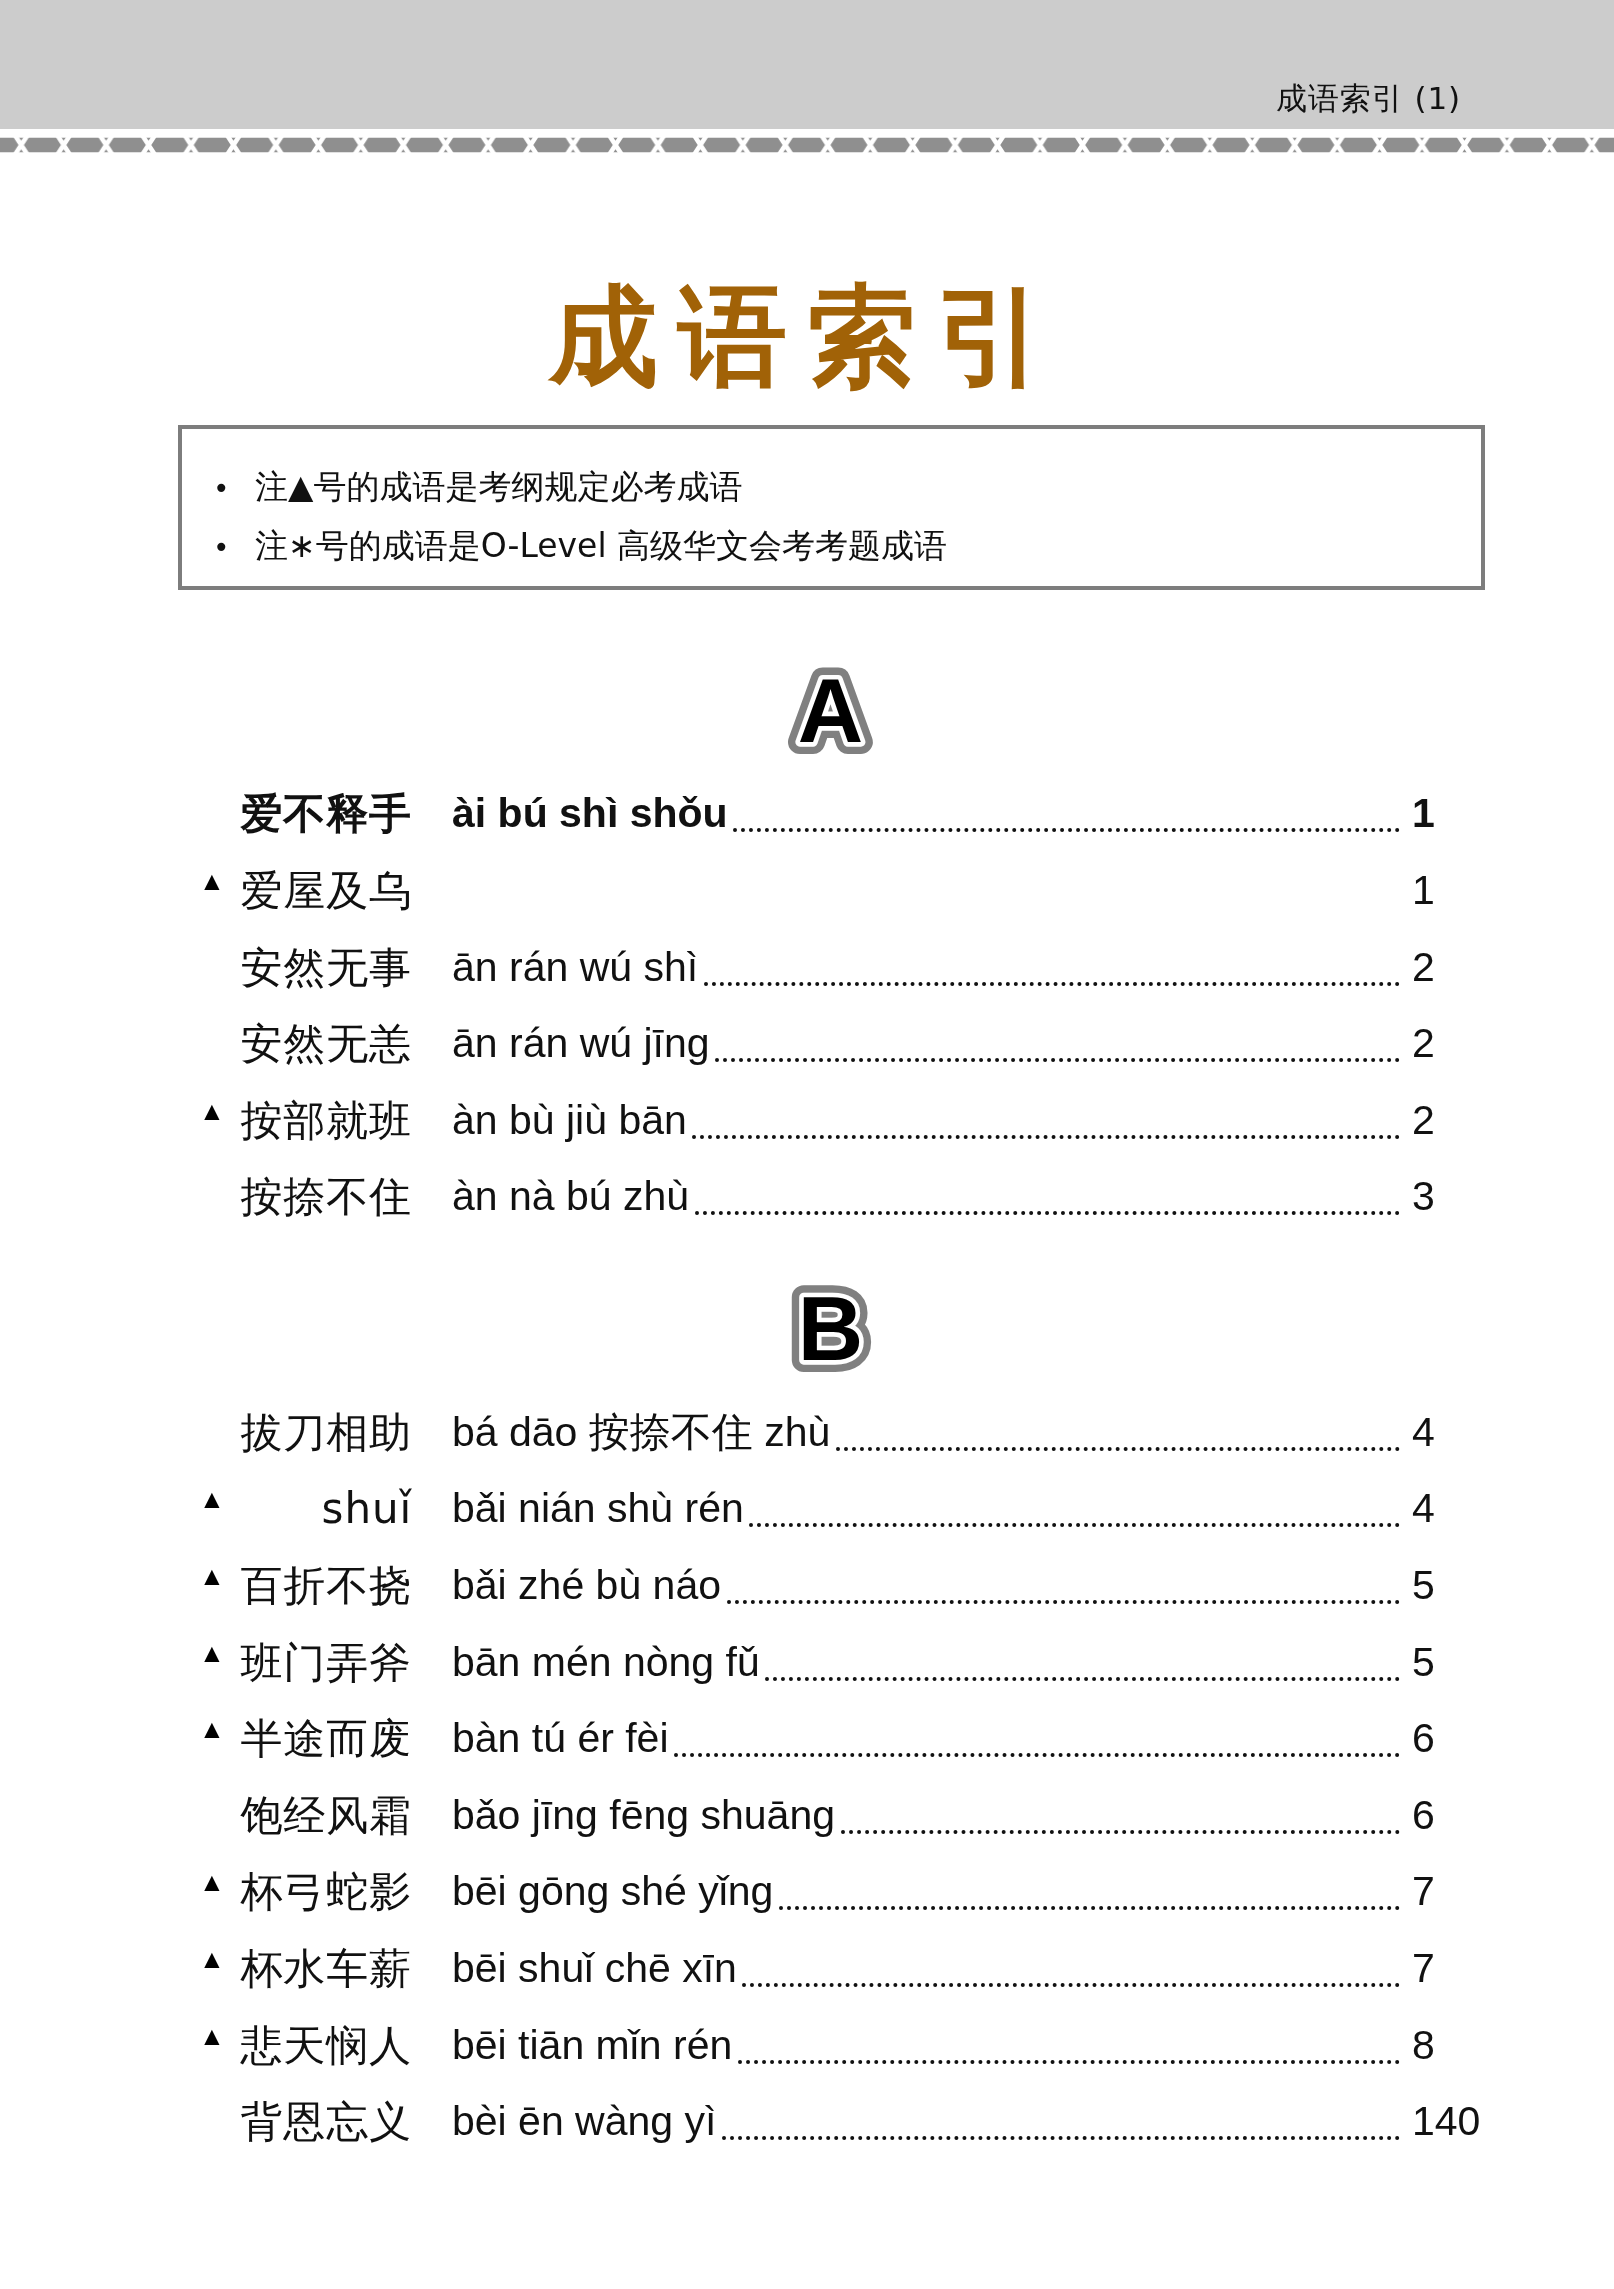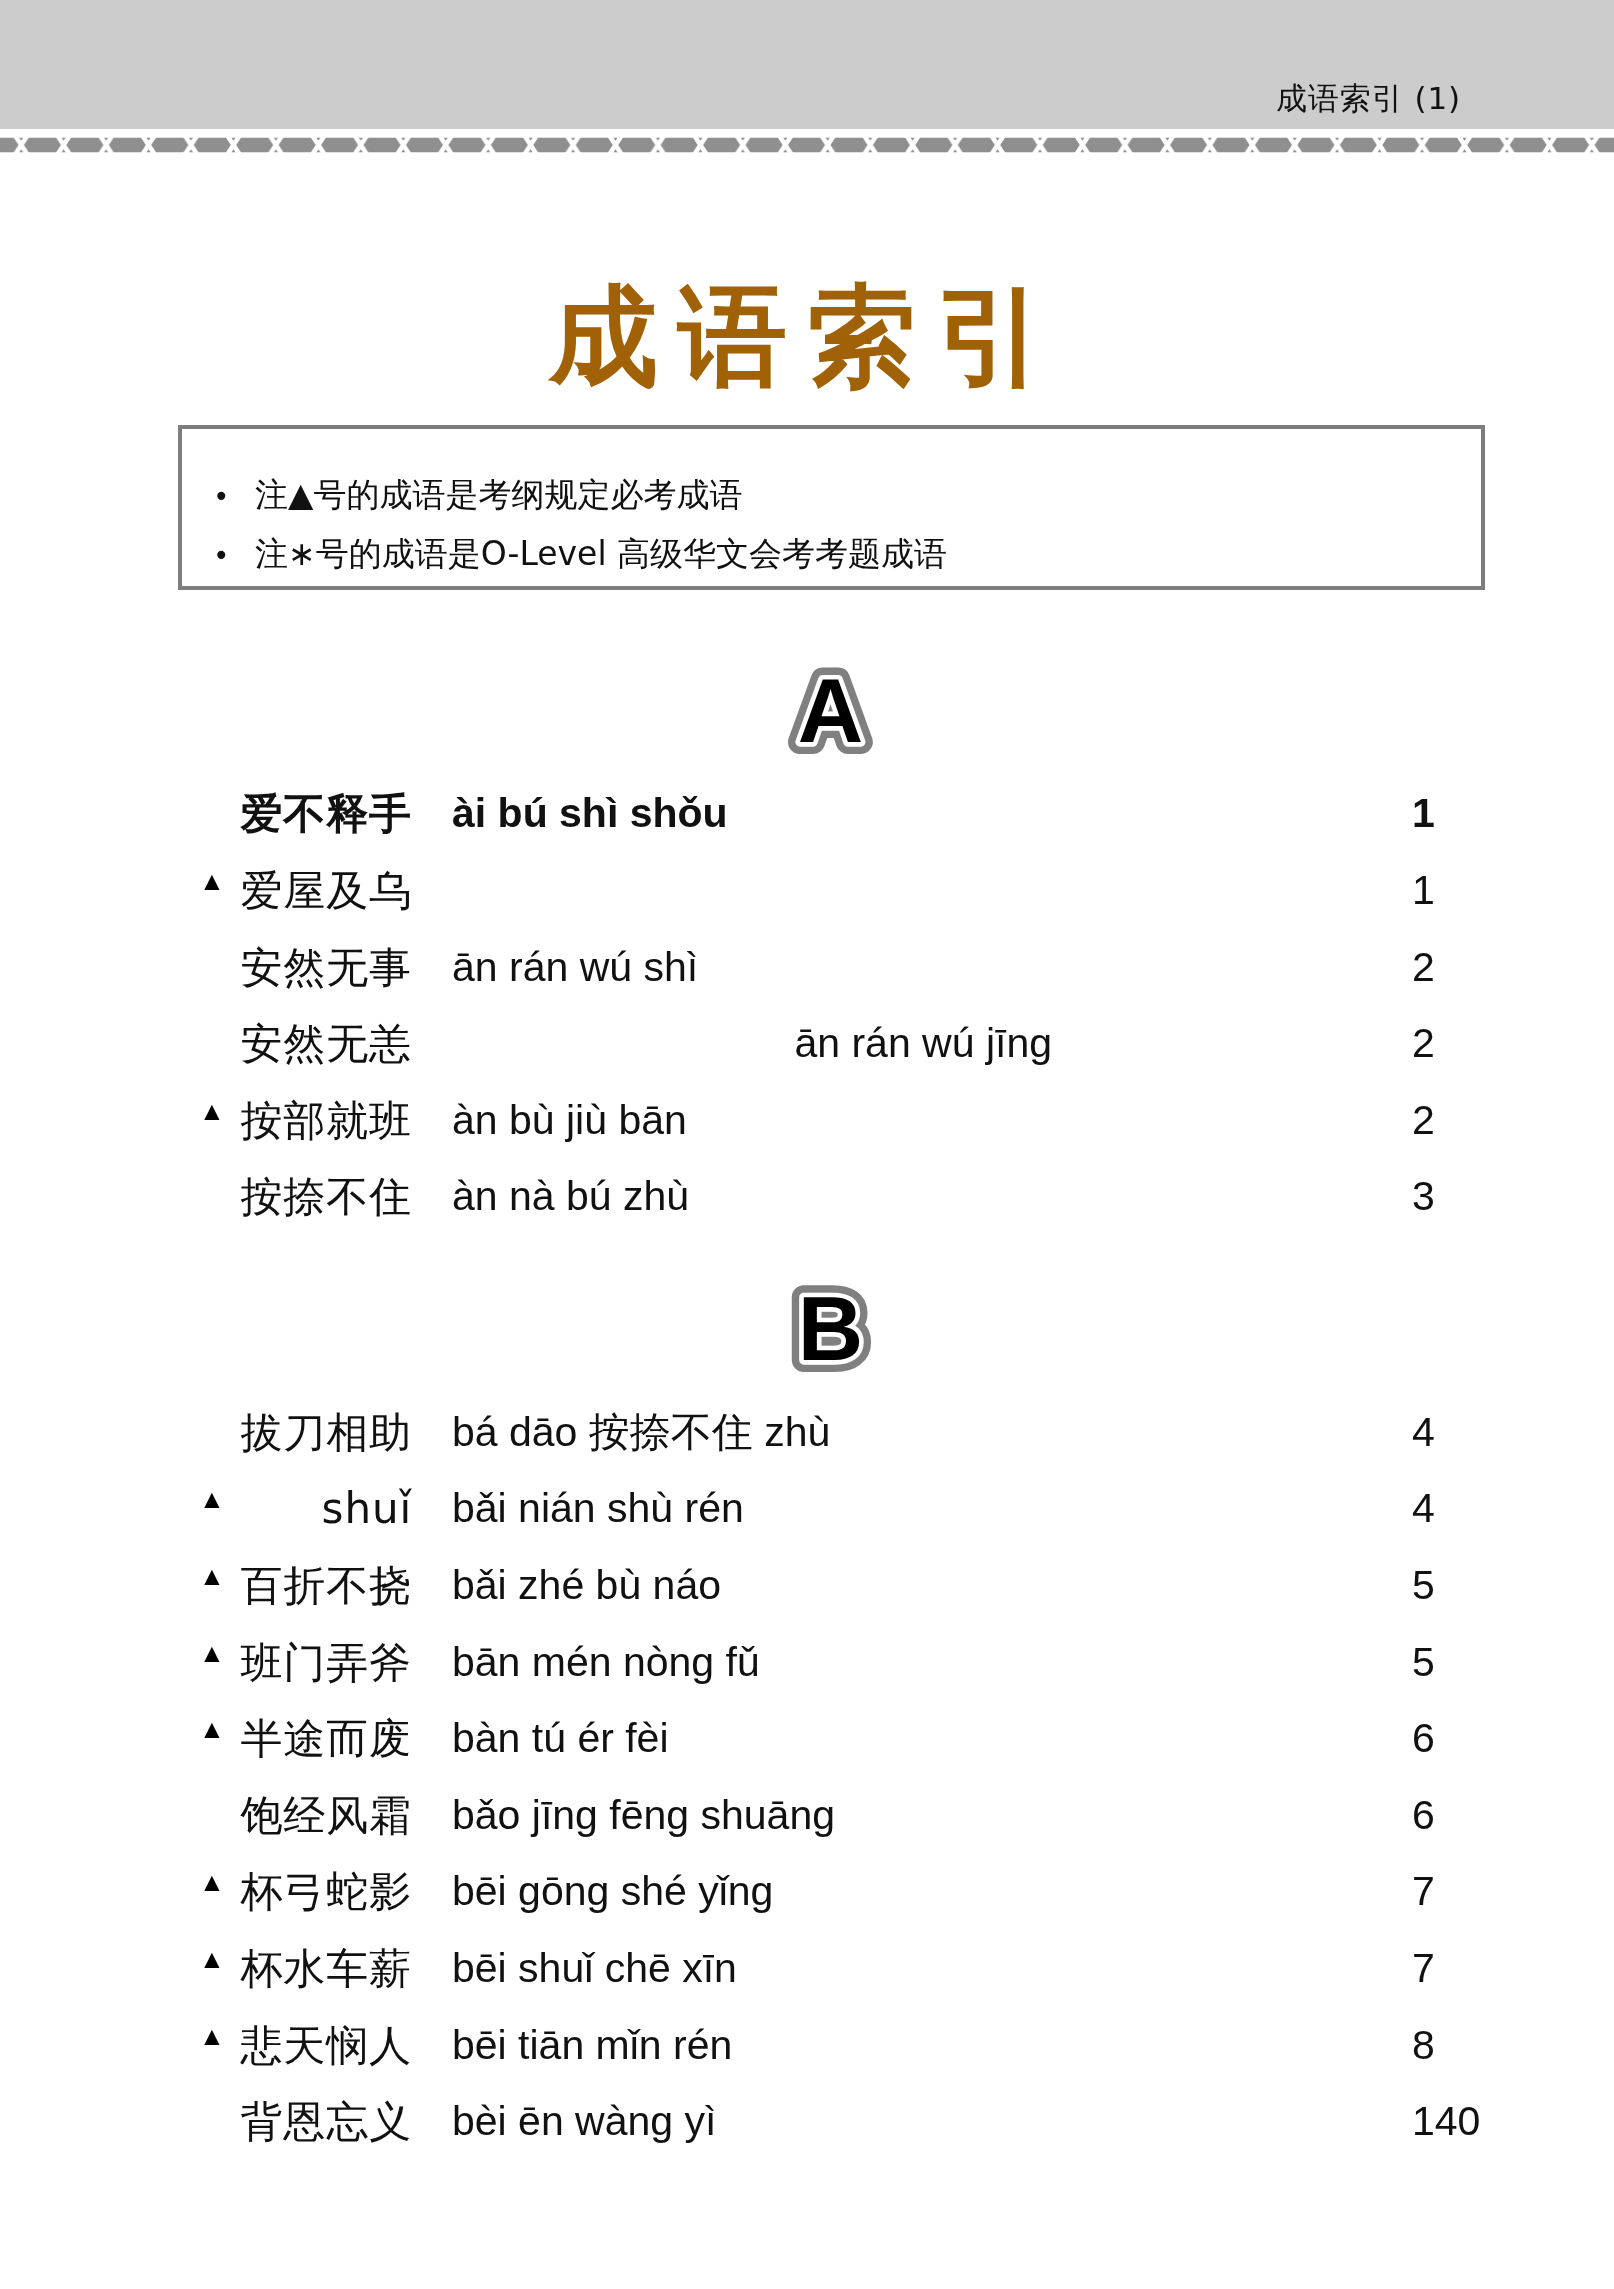--- a/index.html
+++ b/index.html
@@ -36,21 +36,21 @@
     font-size:109px; font-weight:bold; letter-spacing:20px;
     font-family:"DejaVu Sans","Liberation Sans",sans-serif;
     color:#a16207;
   }
   .notes-box {
     position:absolute; left:178px; top:425px; width:1299px; height:157px;
     border:4.6px solid #7d7d7d; box-sizing:content-box;
   }
   .notes-list { list-style:none; margin:0; padding:0; position:absolute; left:31px; top:28px; }
   .note-item {
-    font-size:33px; line-height:76px; height:59px; white-space:nowrap;
+    font-size:33px; line-height:59px; height:59px; white-space:nowrap;
     font-family:"DejaVu Sans","Liberation Sans",sans-serif;
   }
   .note-item .bullet { display:inline-block; width:42px; font-size:28px; }
   .section-badge {
     position:absolute; width:111px; height:102px; left:775px;
   }
   .section-badge svg { width:111px; height:102px; }
   .entries { position:absolute; left:0; width:1614px; }
   .entry {
     position:absolute; left:0; width:1614px; height:55px;
@@ -59,21 +59,21 @@
   .entry .mark {
     position:absolute; left:199px; top:0px; font-size:26px; line-height:37px; color:#000;
   }
   .entry .idiom {
     position:absolute; right:1202px; top:0; white-space:nowrap;
     font-family:"DejaVu Sans","Liberation Sans",sans-serif; font-size:42px;
     letter-spacing:0.9px;
   }
   .entry .leader {
     position:absolute; left:452px; width:948px; top:0; height:55px;
-    display:flex; overflow:hidden;flex-direction:column;
+    display:flex; overflow:hidden;
   }
   .entry .pinyin {
     white-space:nowrap; font-size:41px; padding-right:5.5px; flex:none;
     font-family:"Liberation Sans","DejaVu Sans",sans-serif;
   }
   .entry .dots {
     flex:1; border-bottom:4.6px dotted #111; height:42px; margin-right:0;
   }
   .entry .pageno {
     position:absolute; left:1412px; top:0; font-size:41px; white-space:nowrap;

